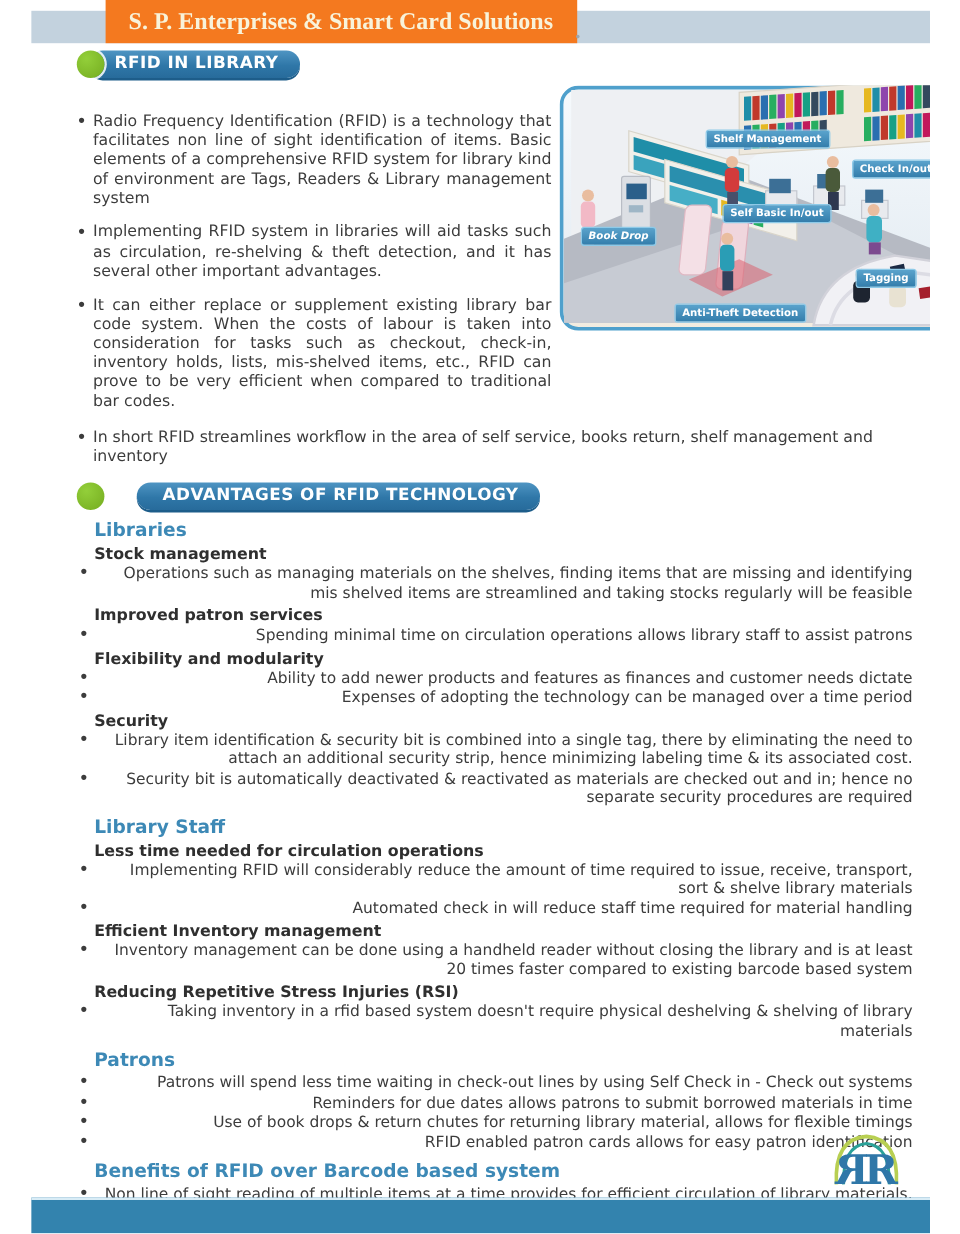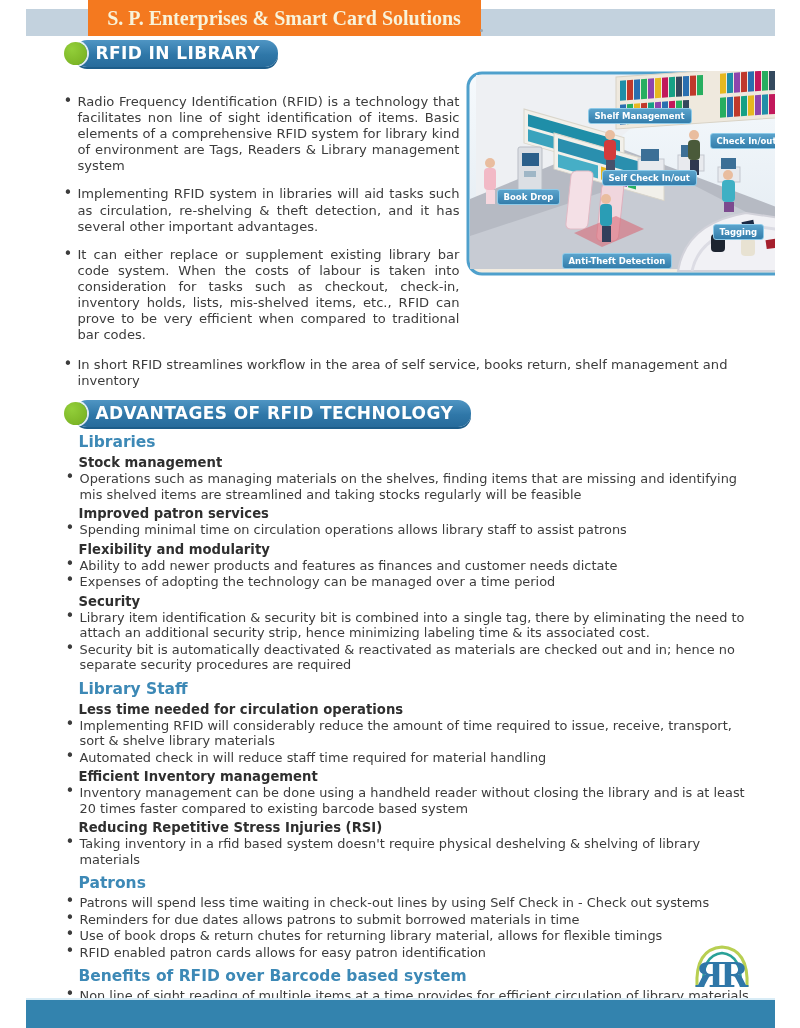--- a/index.html
+++ b/index.html
@@ -22,21 +22,21 @@
   .pill-row { position:relative; display:flex; align-items:center; height:26px; }
   .pill-dot {
     width:23px; height:23px; border-radius:50%; z-index:2; flex:0 0 auto;
     background:radial-gradient(circle at 35% 30%, #93cf3a, #74ac1f);
     box-shadow:0 0 0 2px rgba(255,255,255,0.85);
   }
   .pill {
     margin-left:-13px; padding:3px 18px 4px 22px; border-radius:13px;
     background:linear-gradient(180deg,#4f95c3 0%, #2f77a8 55%, #276b9b 100%);
     box-shadow:0 2px 0 #1d5d8a;
-    color:#ffffff; font-weight:bold; font-size:17px; letter-spacing:0.4px; white-space:nowrap;
+    color:#ffffff; font-weight:bold; font-size:14px; letter-spacing:0.4px; white-space:nowrap;
   }
 
   
   .content { position:absolute; top:40px; left:38px; right:14px; }
   .intro-flex { display:flex; margin-top:5px; }
   .intro-col { width:396px; flex:0 0 auto; padding-top:3px;margin-top:20px; }
   ul.blist { list-style:none; }
   ul.blist li { position:relative; padding-left:14px; }
   ul.blist li::before { content:"\2022"; position:absolute; left:0; top:-1px; font-size:15px; color:#3c3c3c; }
   .intro-col li { font-size:13.1px; line-height:16.1px; text-align:justify; margin-bottom:12px; }
@@ -48,29 +48,29 @@
   .illustration svg { display:block; }
   .img-label {
     position:absolute; white-space:nowrap;
     background:linear-gradient(180deg,#5aa3cc,#337dab);
     border:1px solid #8ecae8; border-radius:3px;
     color:#ffffff; font-size:8.5px; font-weight:bold; padding:2px 6px 2px;
   }
   .lbl-shelf { left:122px; top:37px; }
   .lbl-checkin { left:244px; top:62px; }
   .lbl-selfcheck { left:136px; top:99px; }
-  .lbl-bookdrop { left:31px; top:118px; }
+  .lbl-bookdrop { left:18px; top:118px;font-style:italic; }
   .lbl-tagging { left:247px; top:153px; }
   .lbl-antitheft { left:96px; top:182px; }
 
   
-  .adv-pill { margin-top:11px; }
+  .adv-pill { margin-top:11px;gap:40px; }
   .grp-heading { color:#3d89b6; font-size:15.5px; font-weight:bold; margin:7px 0 3px 15px; }
   .sub-heading { color:#2f2f2f; font-size:13.2px; font-weight:bold; margin:4px 0 1px 15px; }
-  ul.grp li { font-size:12.9px; line-height:15.5px; color:#3c3c3c; margin-bottom:1px; }
+  ul.grp li { font-size:12.9px; line-height:15.5px; color:#3c3c3c; margin-bottom:1px;text-align:right; }
   ul.grp { margin-left:2px; }
 
   
   .footer-bar { position:absolute; left:0; bottom:0; width:800px; height:30px; background:#3383ae; border-top:2px solid #d8ecf6; }
   .logo { position:absolute; right:22px; bottom:33px; width:62px; height:58px; }
 </style>
 </head>
 <body>
 
 <div class="page">
@@ -231,21 +231,21 @@
               <circle cx="252" cy="158" r="5" fill="#e9bd9f"></circle>
               <rect x="245" y="163" width="14" height="18" rx="4" fill="#1d2430"></rect>
             </g>
           <g>
               <circle cx="282" cy="162" r="5" fill="#e9bd9f"></circle>
               <rect x="275" y="167" width="14" height="18" rx="4" fill="#e8e2d2"></rect>
             </g>
         </svg>
         <div class="img-label lbl-shelf">Shelf Management</div>
         <div class="img-label lbl-checkin">Check In/out Service</div>
-        <div class="img-label lbl-selfcheck">Self Check In/out</div>
+        <div class="img-label lbl-selfcheck">Self Basic In/out</div>
         <div class="img-label lbl-bookdrop">Book Drop</div>
         <div class="img-label lbl-tagging">Tagging</div>
         <div class="img-label lbl-antitheft">Anti-Theft Detection</div>
       </div>
     </div>
 
     <ul class="blist wide-bullet">
       <li>In short RFID streamlines workflow in the area of self service, books return, shelf management and inventory</li>
     </ul>
 

